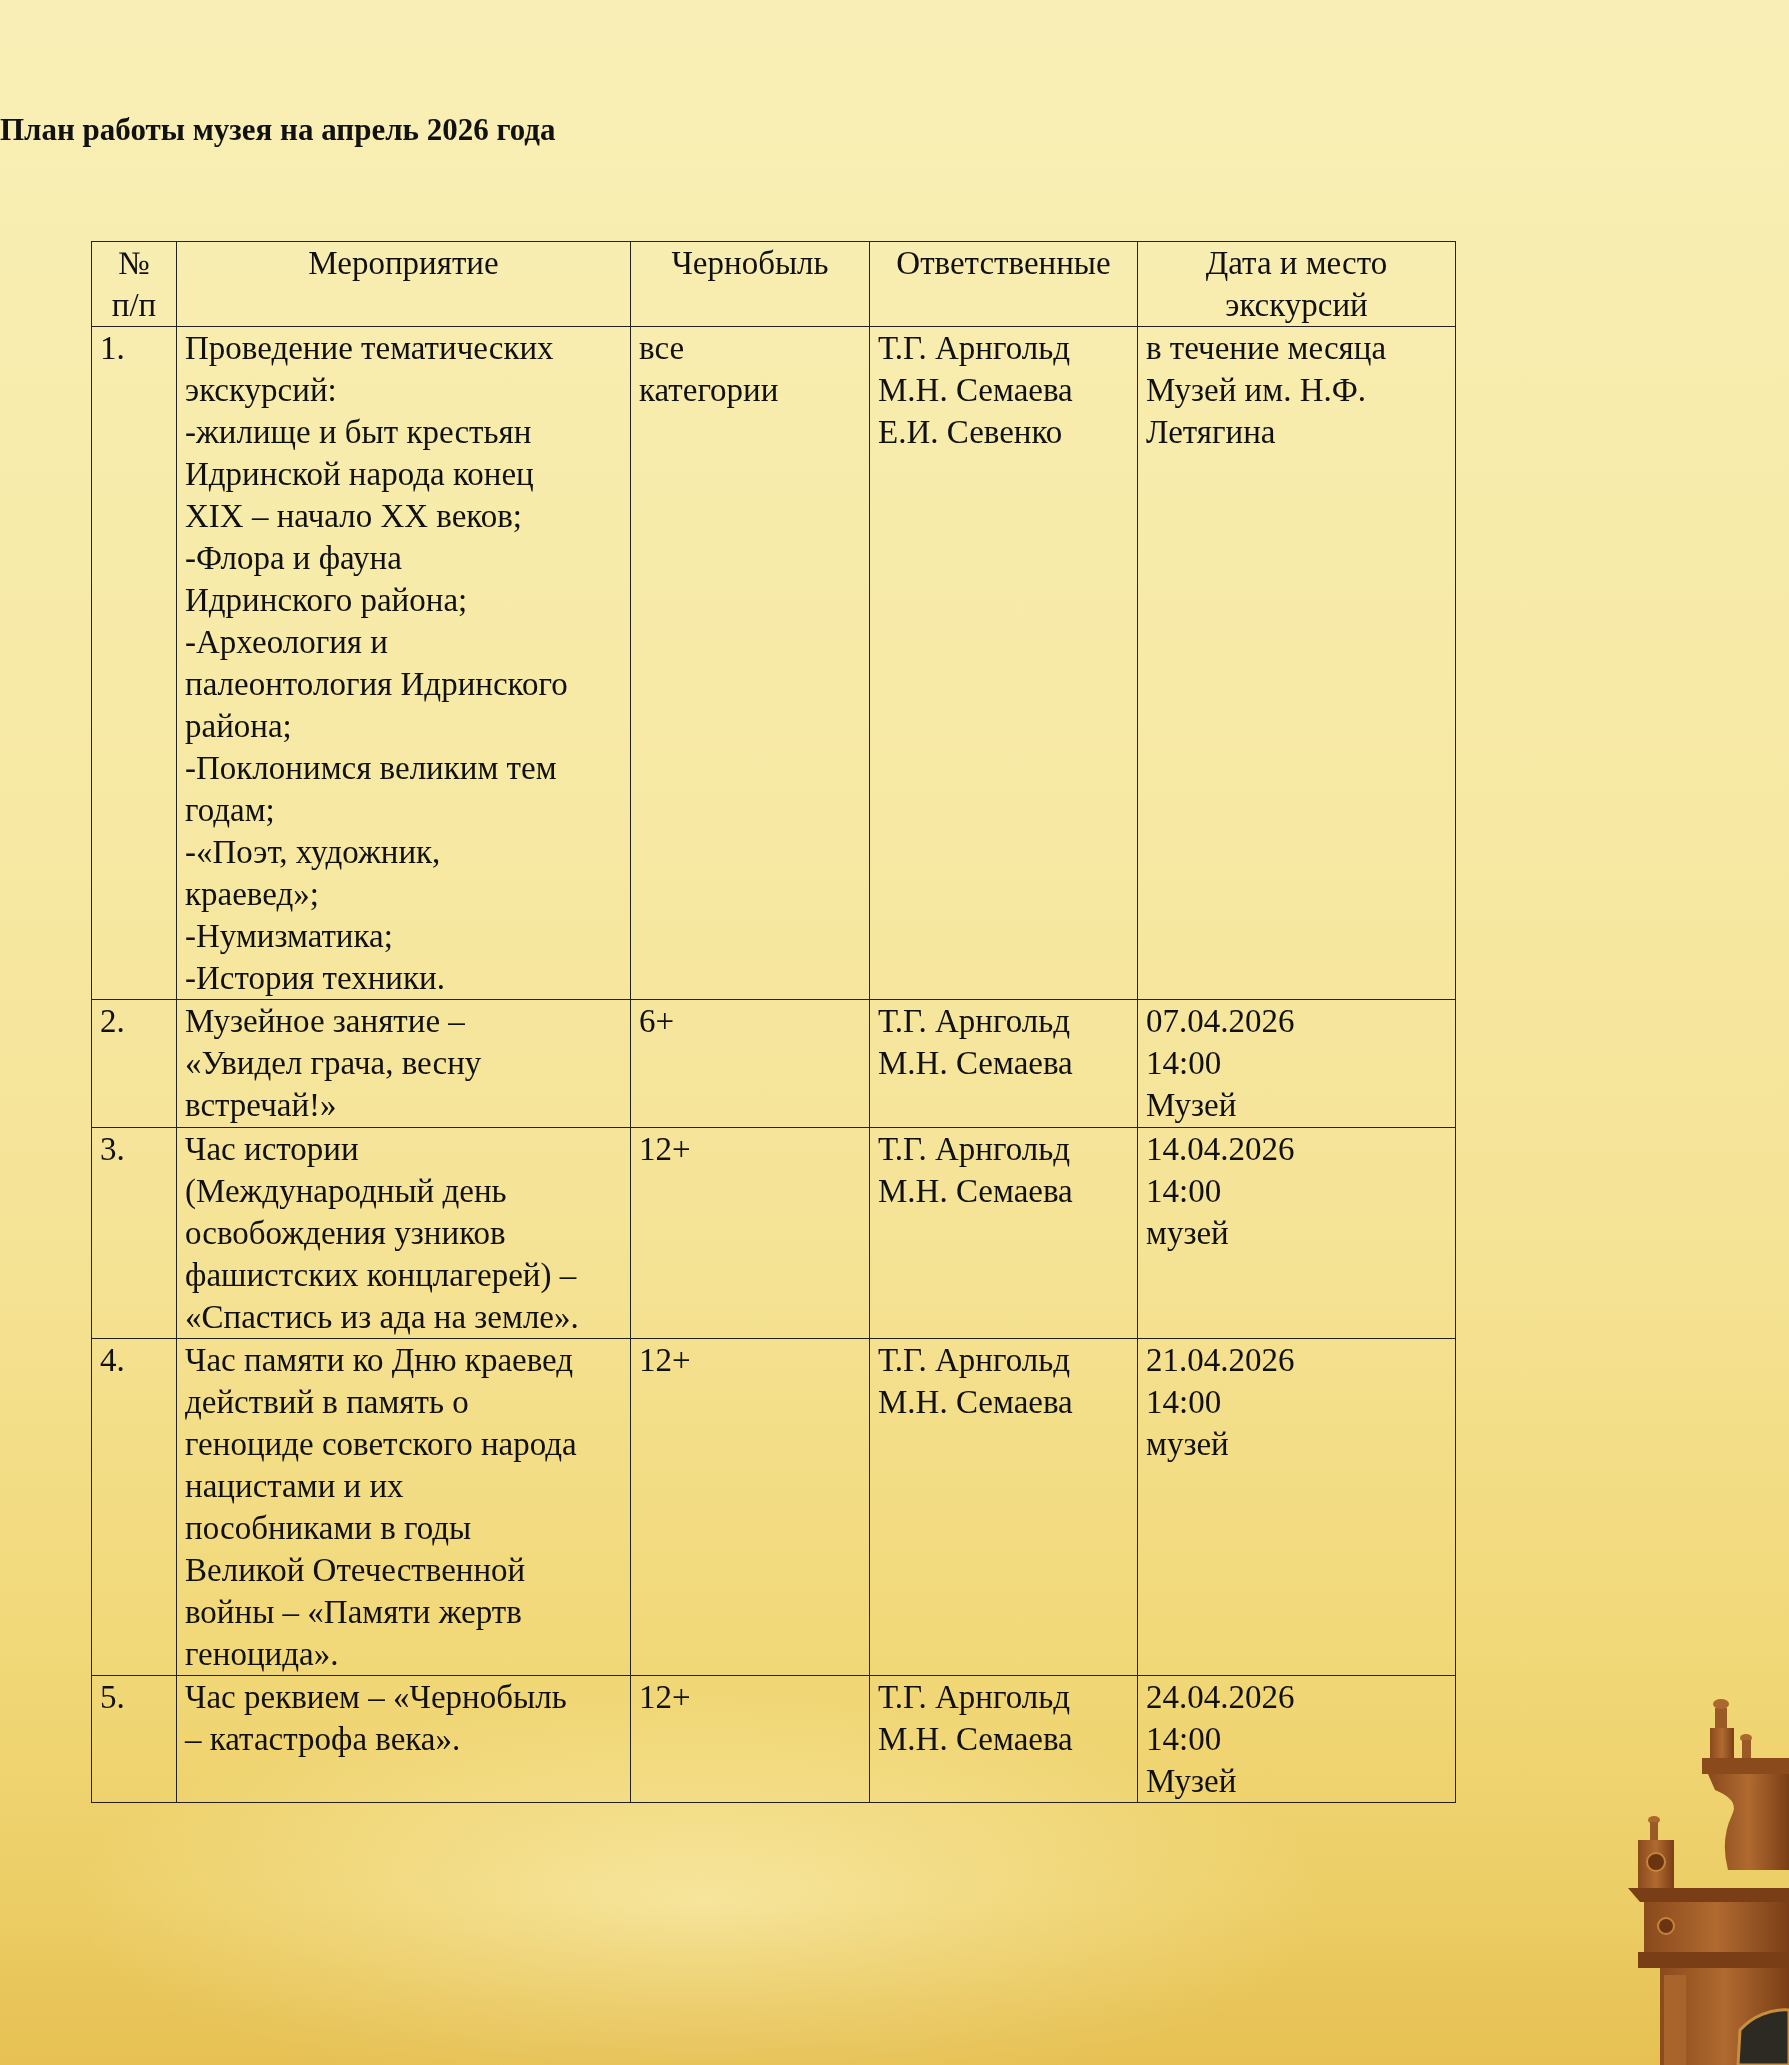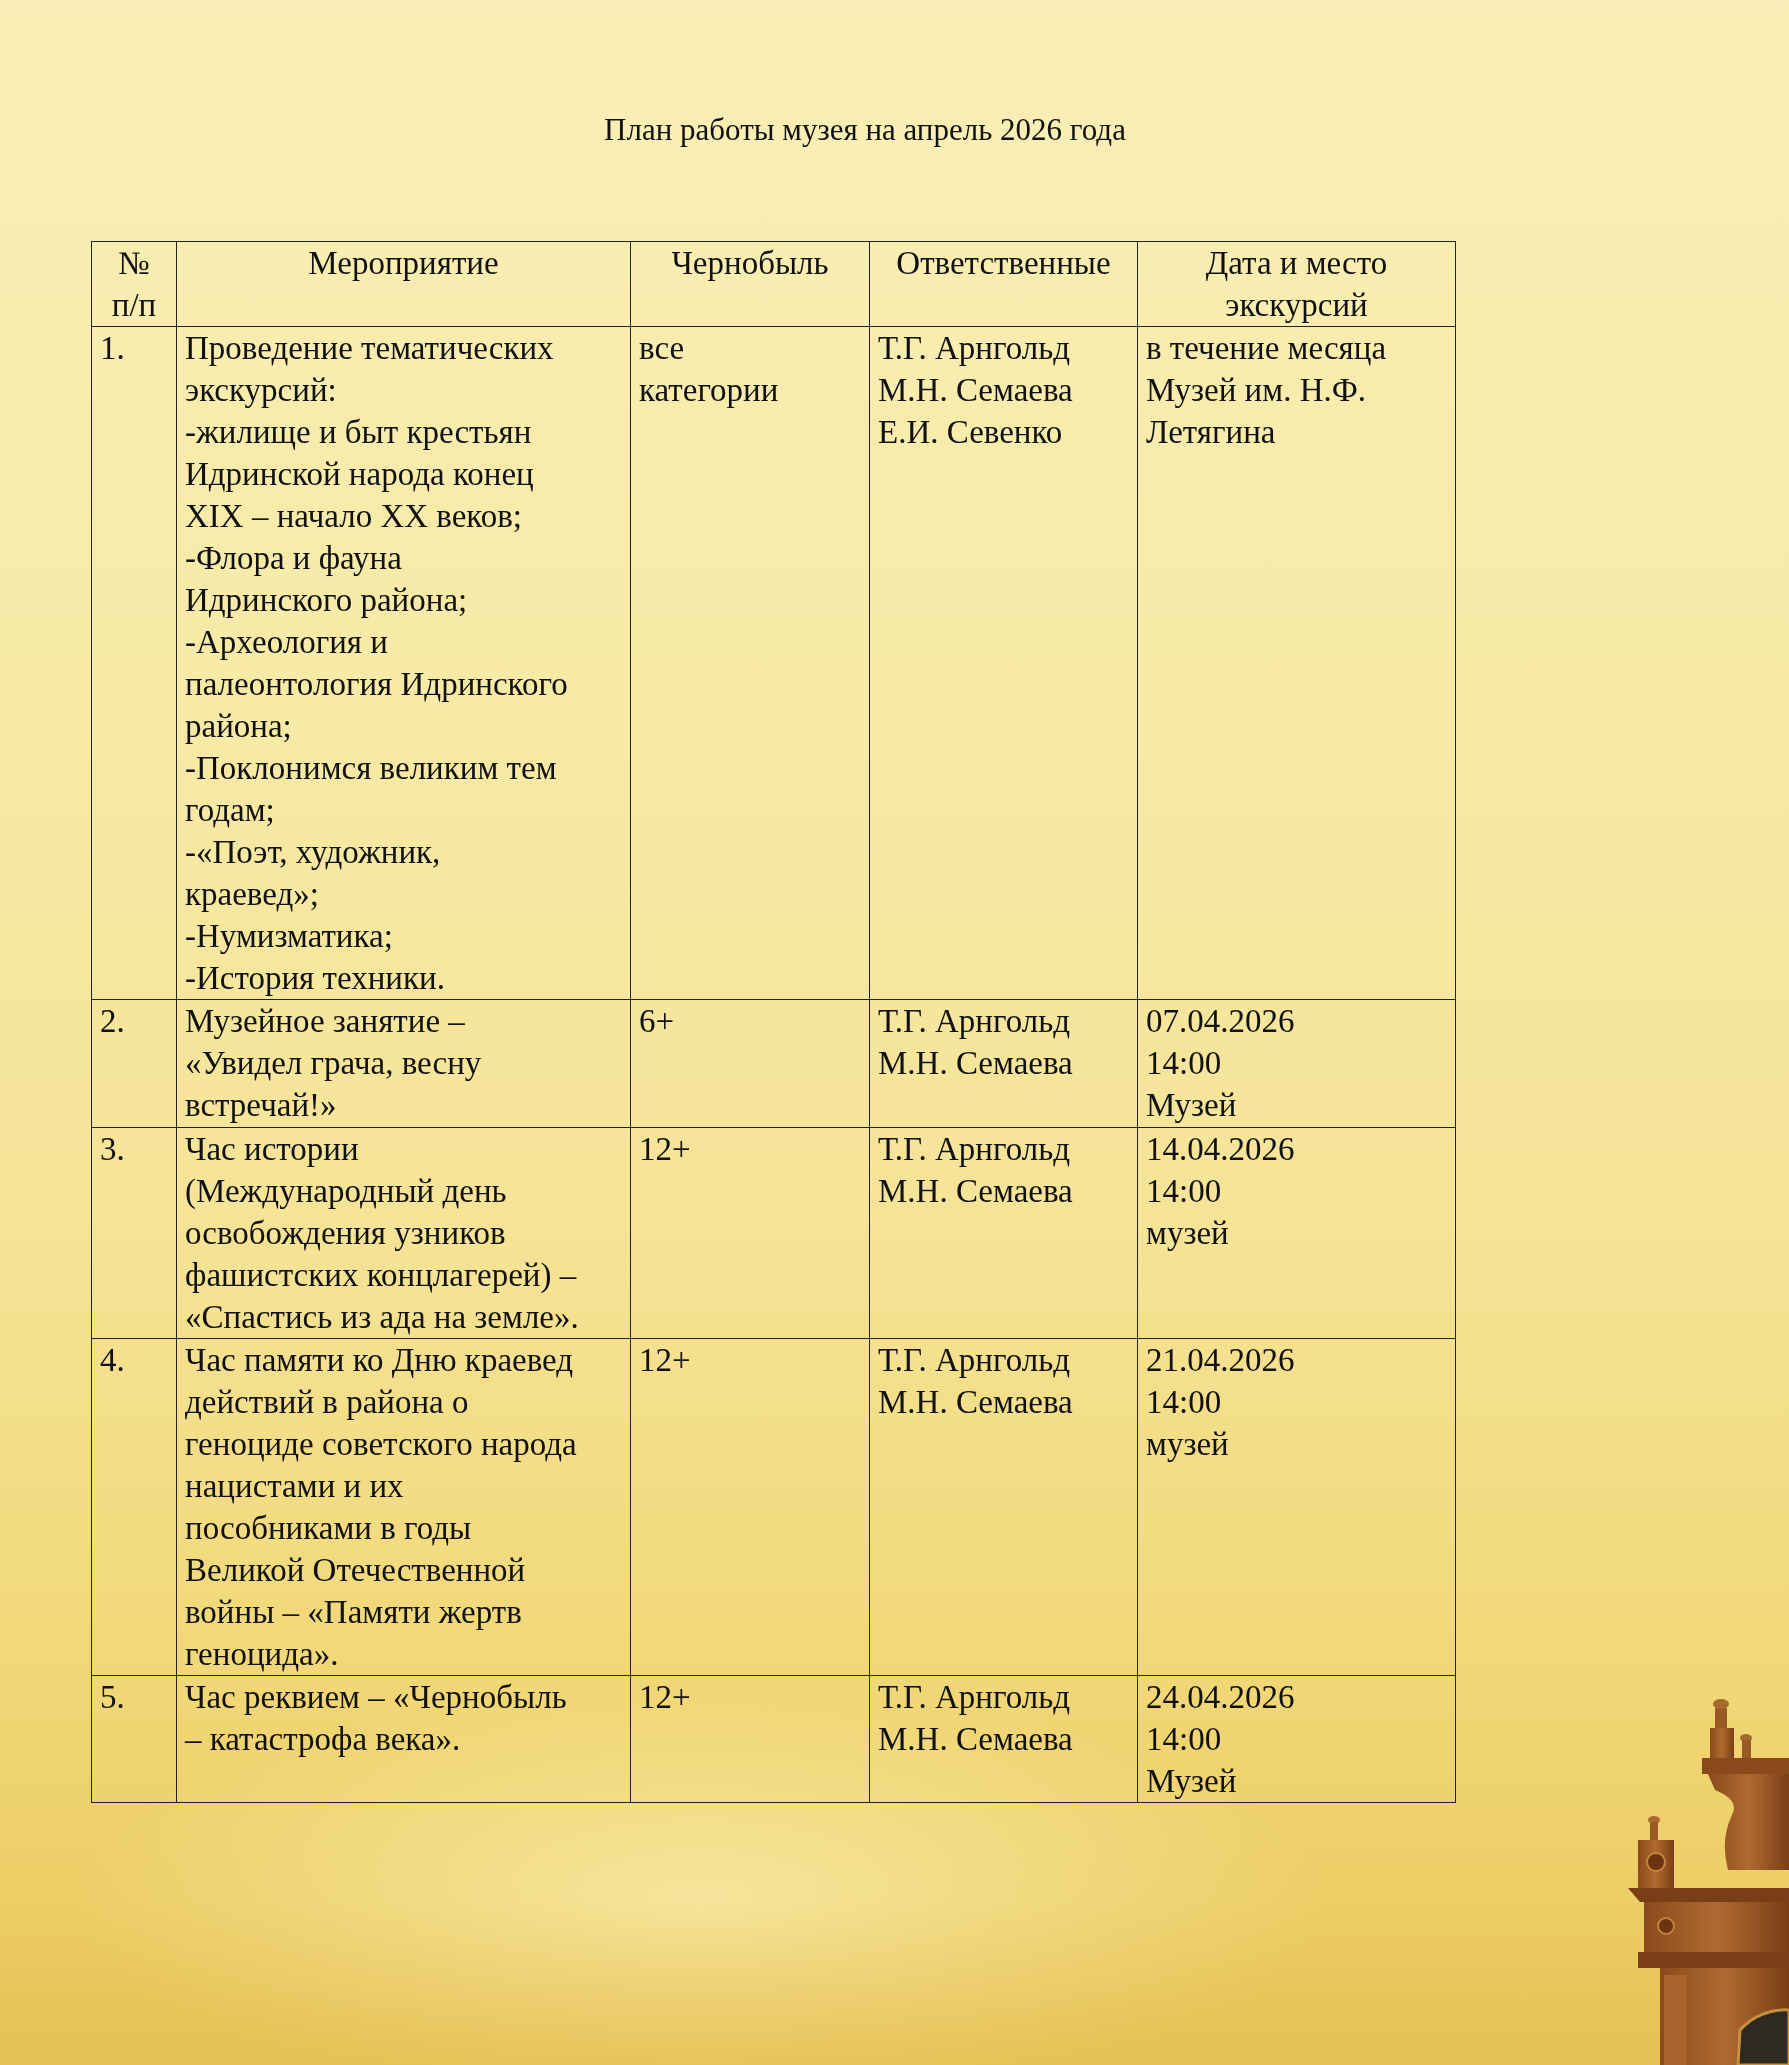--- a/index.html
+++ b/index.html
@@ -9,22 +9,22 @@
     color: #111;
     background:
       radial-gradient(ellipse 900px 300px at 700px 1900px, rgba(255,248,200,0.55), rgba(255,248,200,0) 70%),
       linear-gradient(180deg, #f9efb6 0%, #f7eaa6 35%, #f5e396 60%, #f1d878 80%, #e9c75a 100%);
   }
   .glow {
     position: absolute; left: 0; top: 1900px; width: 1789px; height: 165px;
     background: linear-gradient(180deg, rgba(230,190,80,0) 0%, rgba(225,180,70,0.35) 100%);
   }
   .title {
-    position: absolute; left: 0; width: 1730px; top: 112px; text-align: center;
-    font-weight: normal; font-size: 31px;
+    position: absolute; left: 0; width: 1730px; top: 112px; text-align: left;
+    font-weight: bold; font-size: 31px;
   }
   table.plan {
     position: absolute; left: 91px; top: 241px;
     border-collapse: collapse; table-layout: fixed;
     width: 1364px;
     font-size: 33px; line-height: 42px;
   }
   table.plan td, table.plan th {
     border: 1.5px solid #222; vertical-align: top;
     padding: 0 8px; font-weight: normal; overflow: hidden;
@@ -142,21 +142,21 @@
         <td class="center">
           <span class="line">14.04.2026</span>
           <span class="line">14:00</span>
           <span class="line">музей</span>
         </td>
       </tr>
       <tr style="height: 337px;">
         <td class="num">4.</td>
         <td>
           <span class="line">Час памяти ко Дню краевед</span>
-          <span class="line">действий в района о</span>
+          <span class="line">действий в память о</span>
           <span class="line">геноциде советского народа</span>
           <span class="line">нацистами и их</span>
           <span class="line">пособниками в годы</span>
           <span class="line">Великой Отечественной</span>
           <span class="line">войны – «Памяти жертв</span>
           <span class="line">геноцида».</span>
         </td>
         <td>
           <span class="line">12+</span>
         </td>

